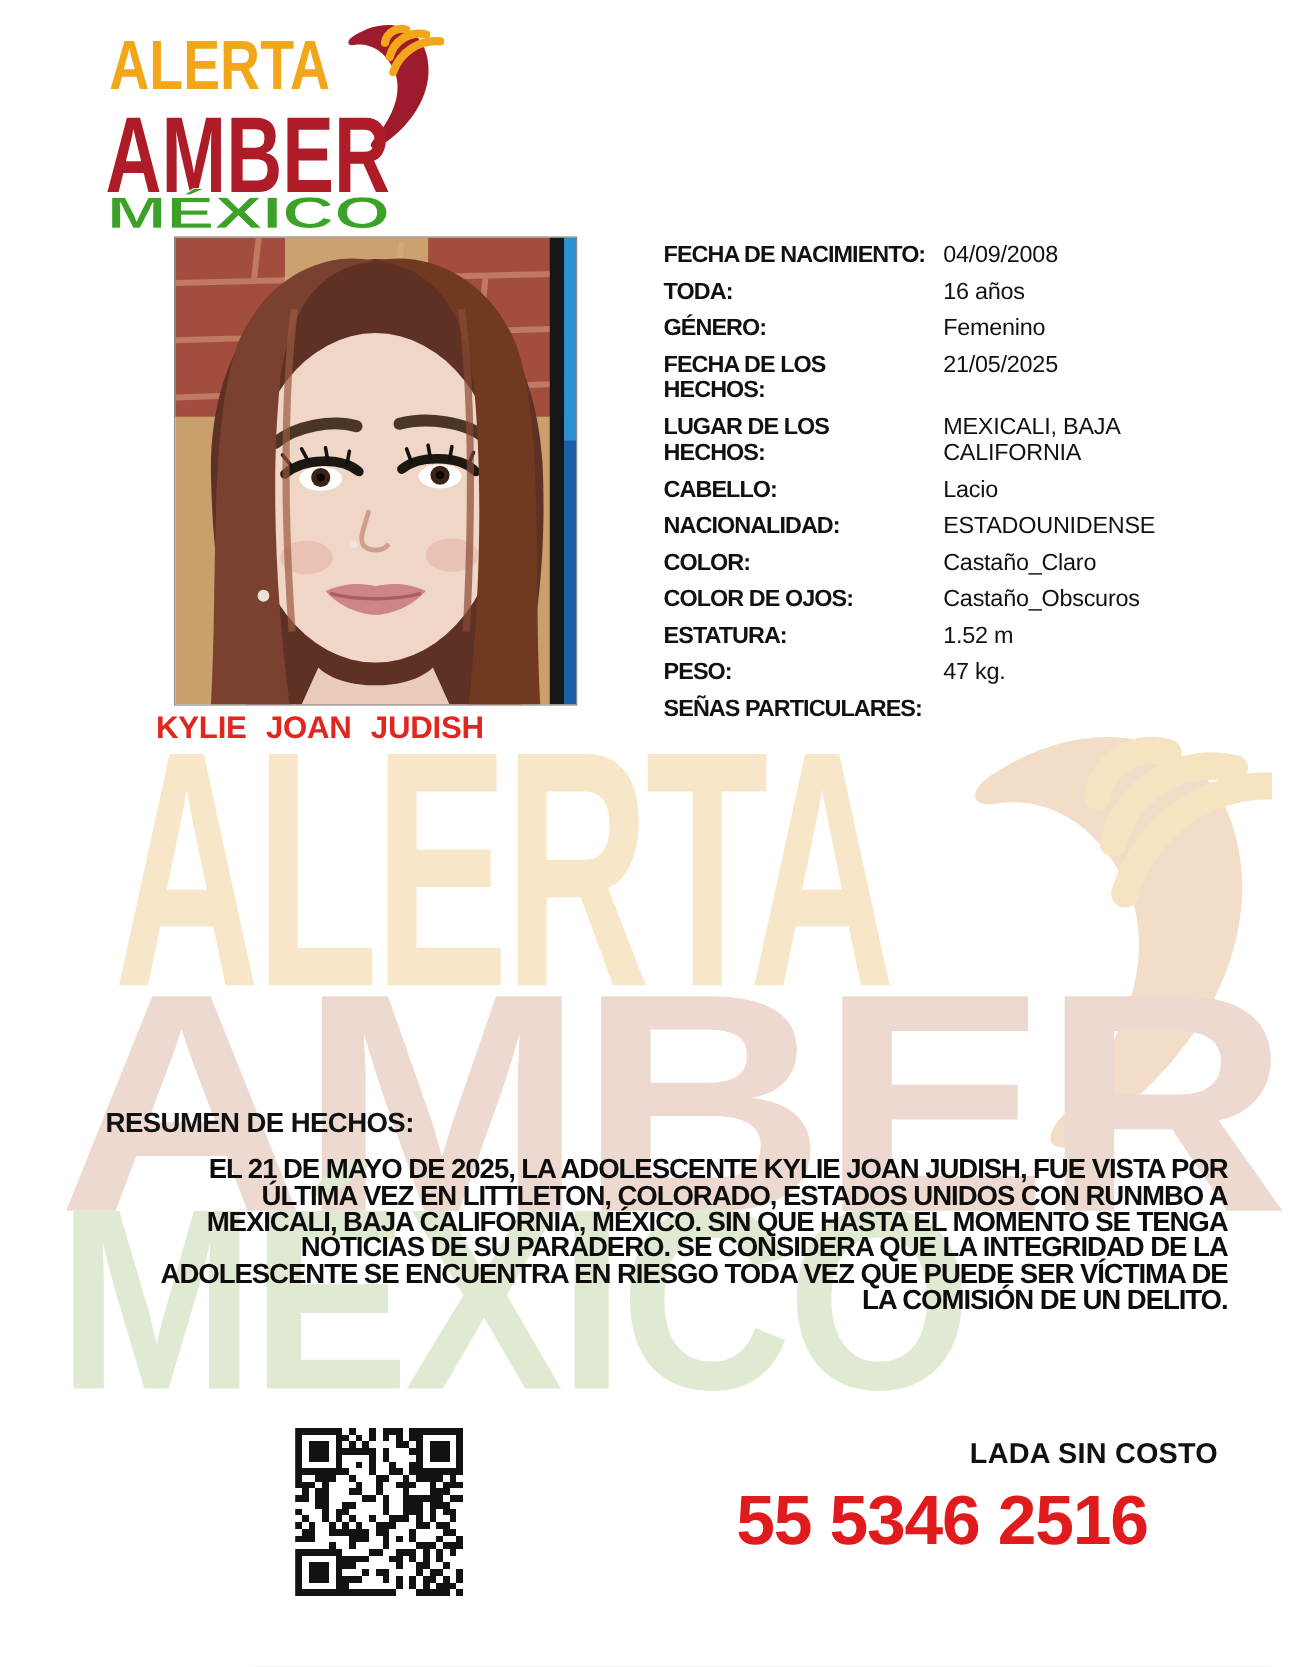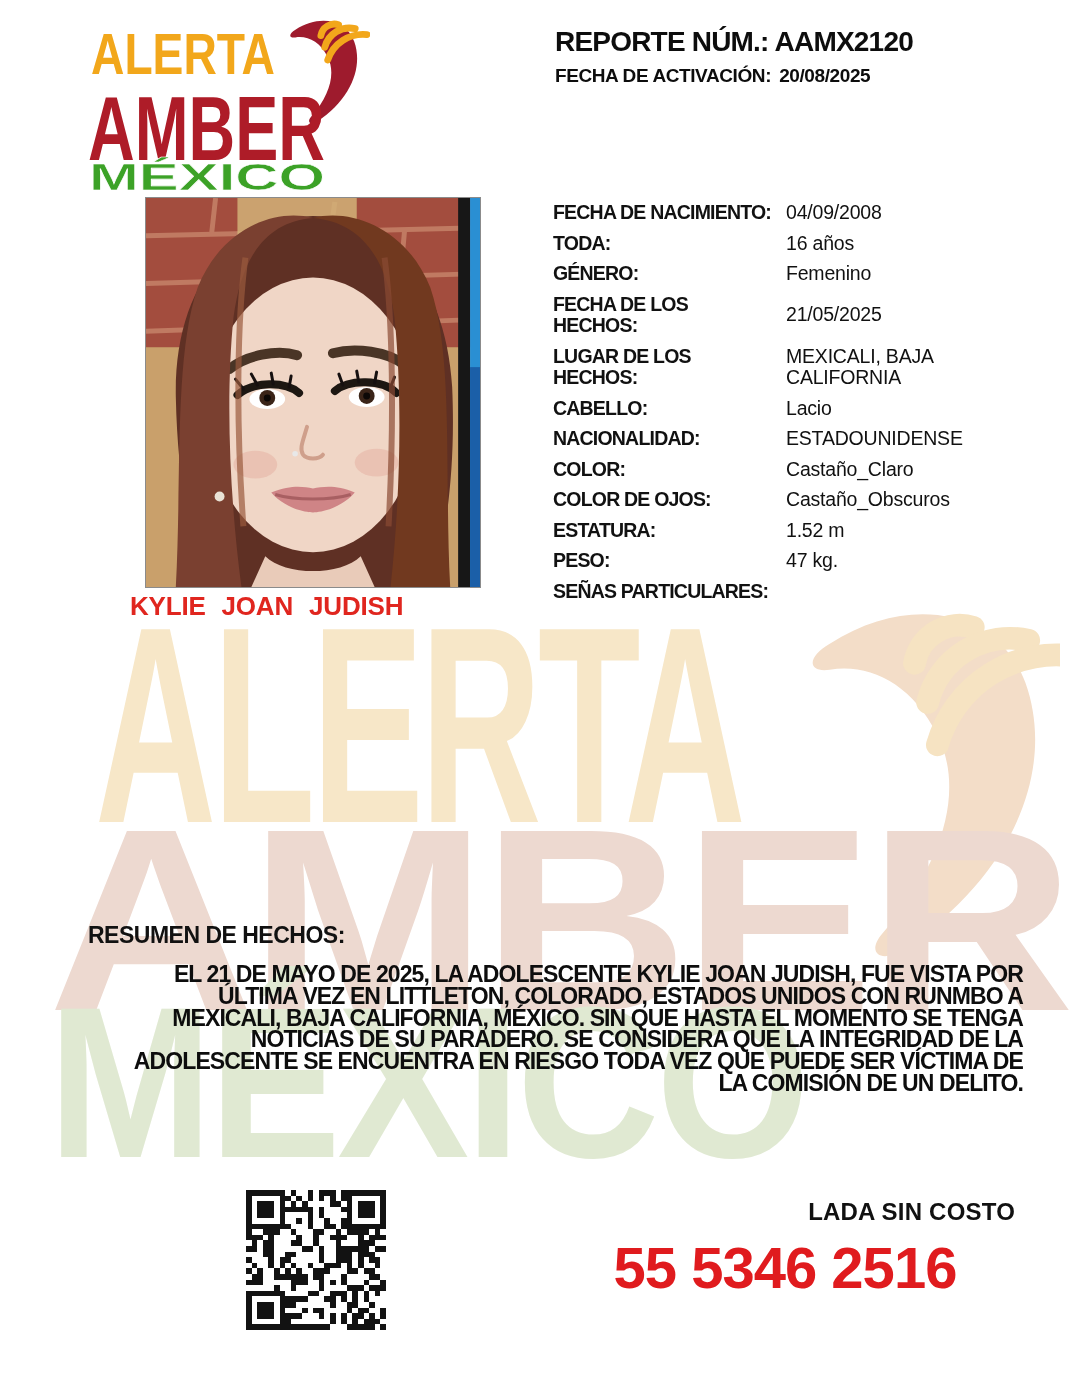--- a/index.html
+++ b/index.html
@@ -27,21 +27,21 @@
   .report-line1 .val{margin-left:6px;}
 
   
   #photo{left:145px;top:197px;width:336px;height:391px;border:1px solid #8b8b8b;box-sizing:border-box;}
   #photo svg{display:block;width:100%;height:100%;}
   #subject-name{left:130px;top:591px;width:366px;text-align:left;
     font-size:26px;font-weight:bold;letter-spacing:-0.2px;word-spacing:9px;color:#e0261f;}
 
   
   #fields{left:553px;top:202px;width:470px;}
-  .f-row{display:flex;margin-bottom:9px;align-items:center;}
+  .f-row{display:flex;margin-bottom:9px;}
   .f-label{flex:0 0 233px;font-weight:bold;font-size:19.5px;line-height:21.5px;
     letter-spacing:-0.8px;white-space:pre-line;}
   .f-value{flex:1;font-size:19.5px;line-height:21.5px;letter-spacing:-0.2px;white-space:pre-line;}
 
   
   #summary{left:88px;top:922px;width:935px;}
   .summary-heading{font-size:23px;font-weight:bold;letter-spacing:-0.5px;}
   .summary-body{margin-top:15px;font-size:23px;font-weight:bold;letter-spacing:-0.9px;
     line-height:21.8px;white-space:pre-line;color:#0d0d0d;text-align:right;}
 
@@ -75,28 +75,20 @@
     <g transform="translate(178,-4) scale(0.98)">
       <path d="M30,18 C55,2 82,8 90,30 C99,55 88,88 52,112 C46,116 41,113 46,107 C66,84 71,62 63,46 C55,30 42,24 30,26 C23,27 23,22 30,18 Z" fill="#9E1B2D"></path>
       <path d="M56,24 A14,14 0 0 1 74,13" stroke="#F2A71B" stroke-width="7" fill="none" stroke-linecap="round"></path>
       <path d="M60,36 A26,26 0 0 1 91,17" stroke="#F2A71B" stroke-width="7" fill="none" stroke-linecap="round"></path>
       <path d="M63,49 A38,38 0 0 1 103,23" stroke="#F2A71B" stroke-width="7" fill="none" stroke-linecap="round"></path>
     </g>
     <text x="0" y="144" font-size="90" font-weight="bold" fill="#AE1C28" textLength="237" lengthAdjust="spacingAndGlyphs">AMBER</text>
     <text x="1" y="174" font-size="37" font-weight="bold" fill="#3CA227" stroke="#ffffff" stroke-width="0.6" textLength="236" lengthAdjust="spacingAndGlyphs">MÉXICO</text>
   </svg>
 
-  <div id="report-block" class="abs">
-    <div class="report-line1">
-      <span>REPORTE NÚM.:</span><span class="val">AAMX2120</span>
-    </div>
-    <div class="report-line2">
-      <span>FECHA DE ACTIVACIÓN:</span><span class="val">20/08/2025</span>
-    </div>
-  </div>
 
   <div id="photo" class="abs">
     <svg viewBox="0 0 336 391" preserveAspectRatio="none">
 
       <rect x="0" y="0" width="336" height="391" fill="#c9a06b"></rect>
 
       <rect x="0" y="0" width="336" height="150" fill="#a34d3e"></rect>
       <g stroke="#c07a62" stroke-width="5">
         <line x1="0" y1="38" x2="336" y2="30"></line>
         <line x1="0" y1="86" x2="336" y2="76"></line>

